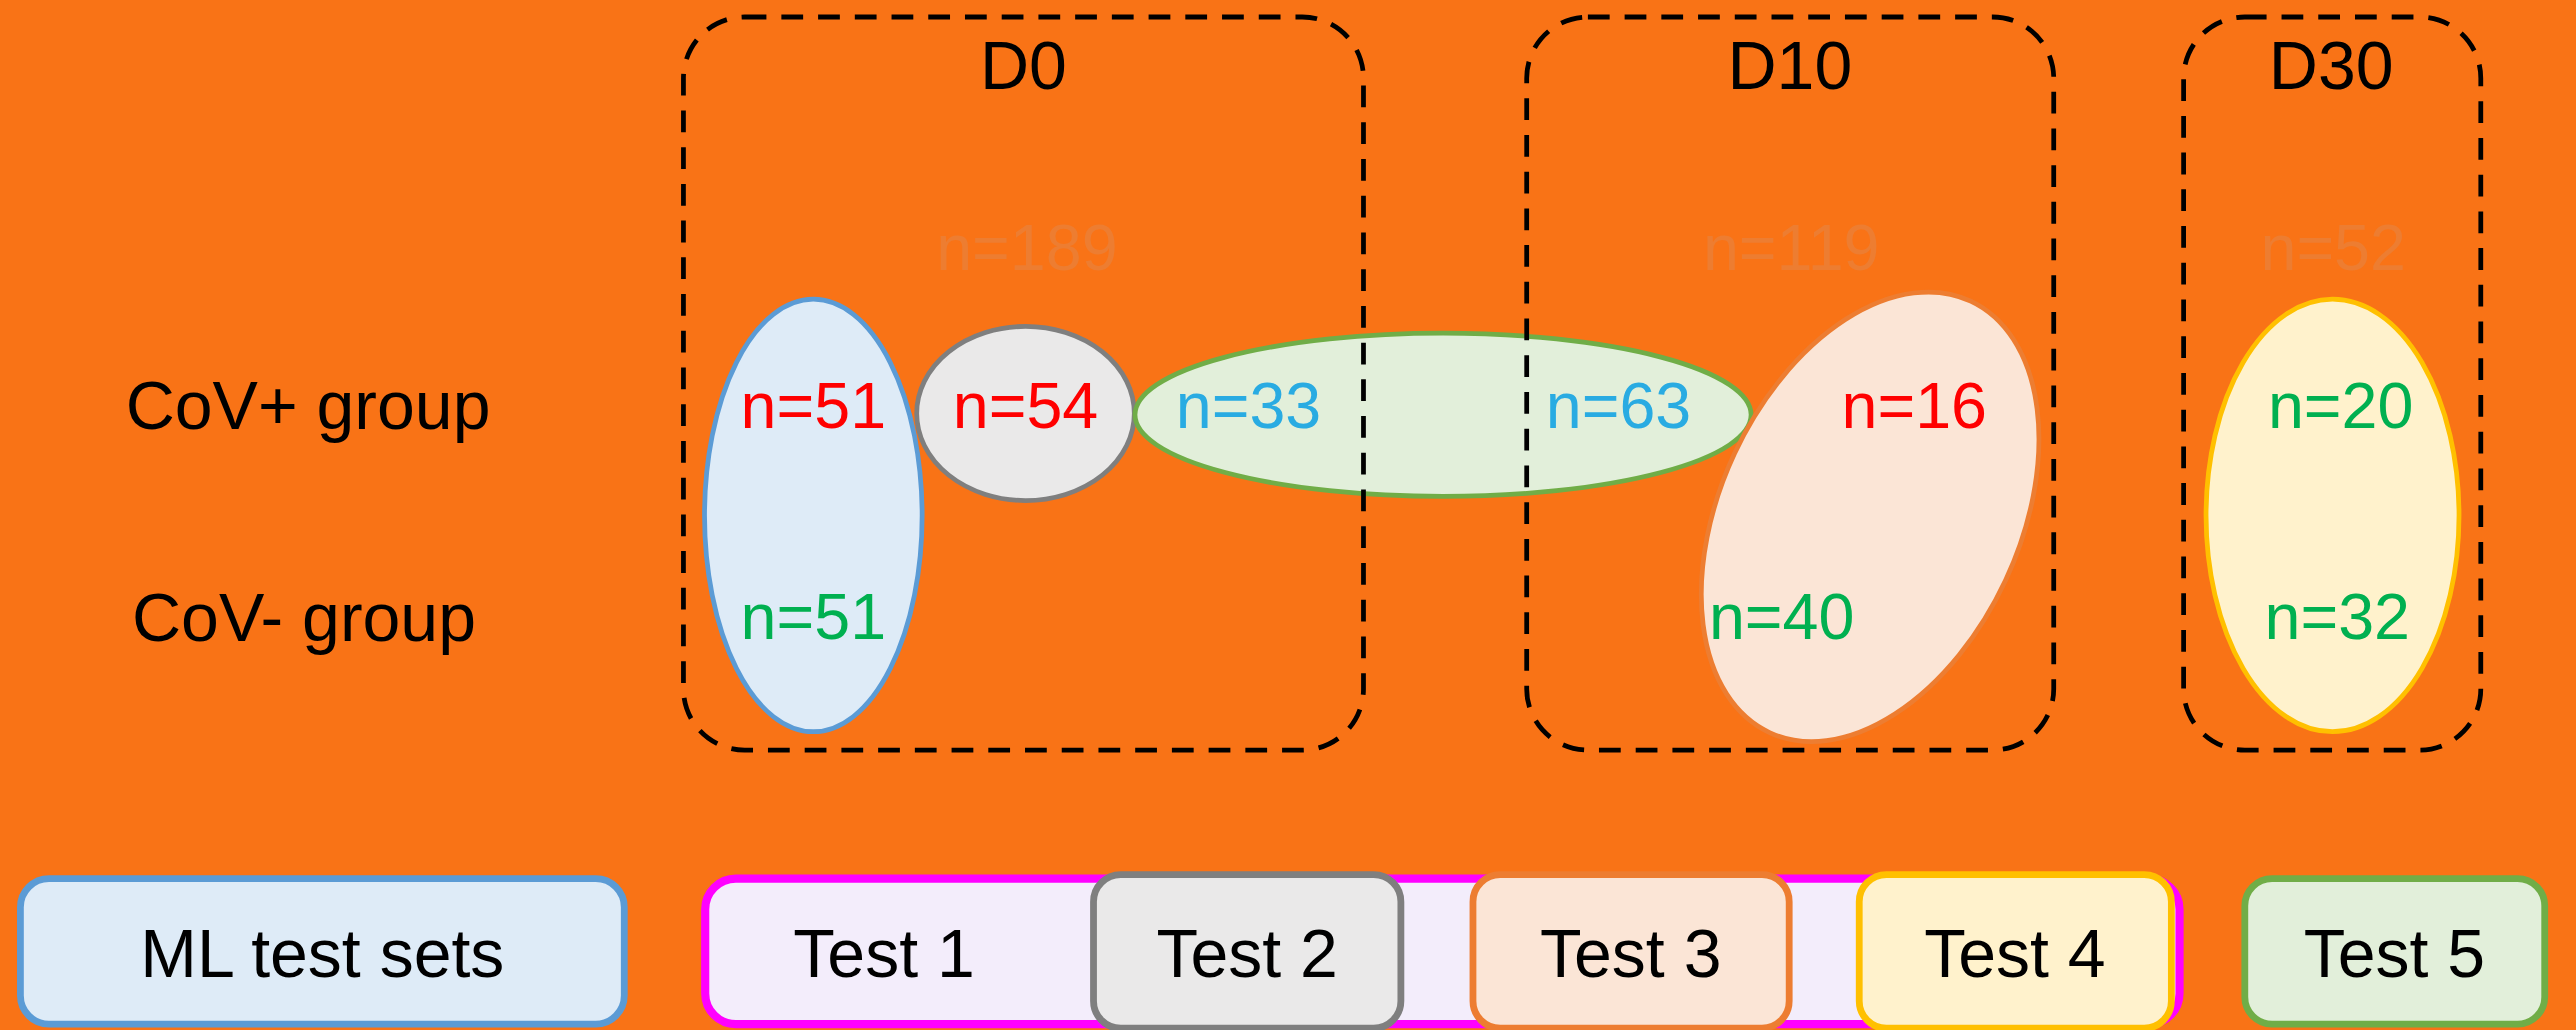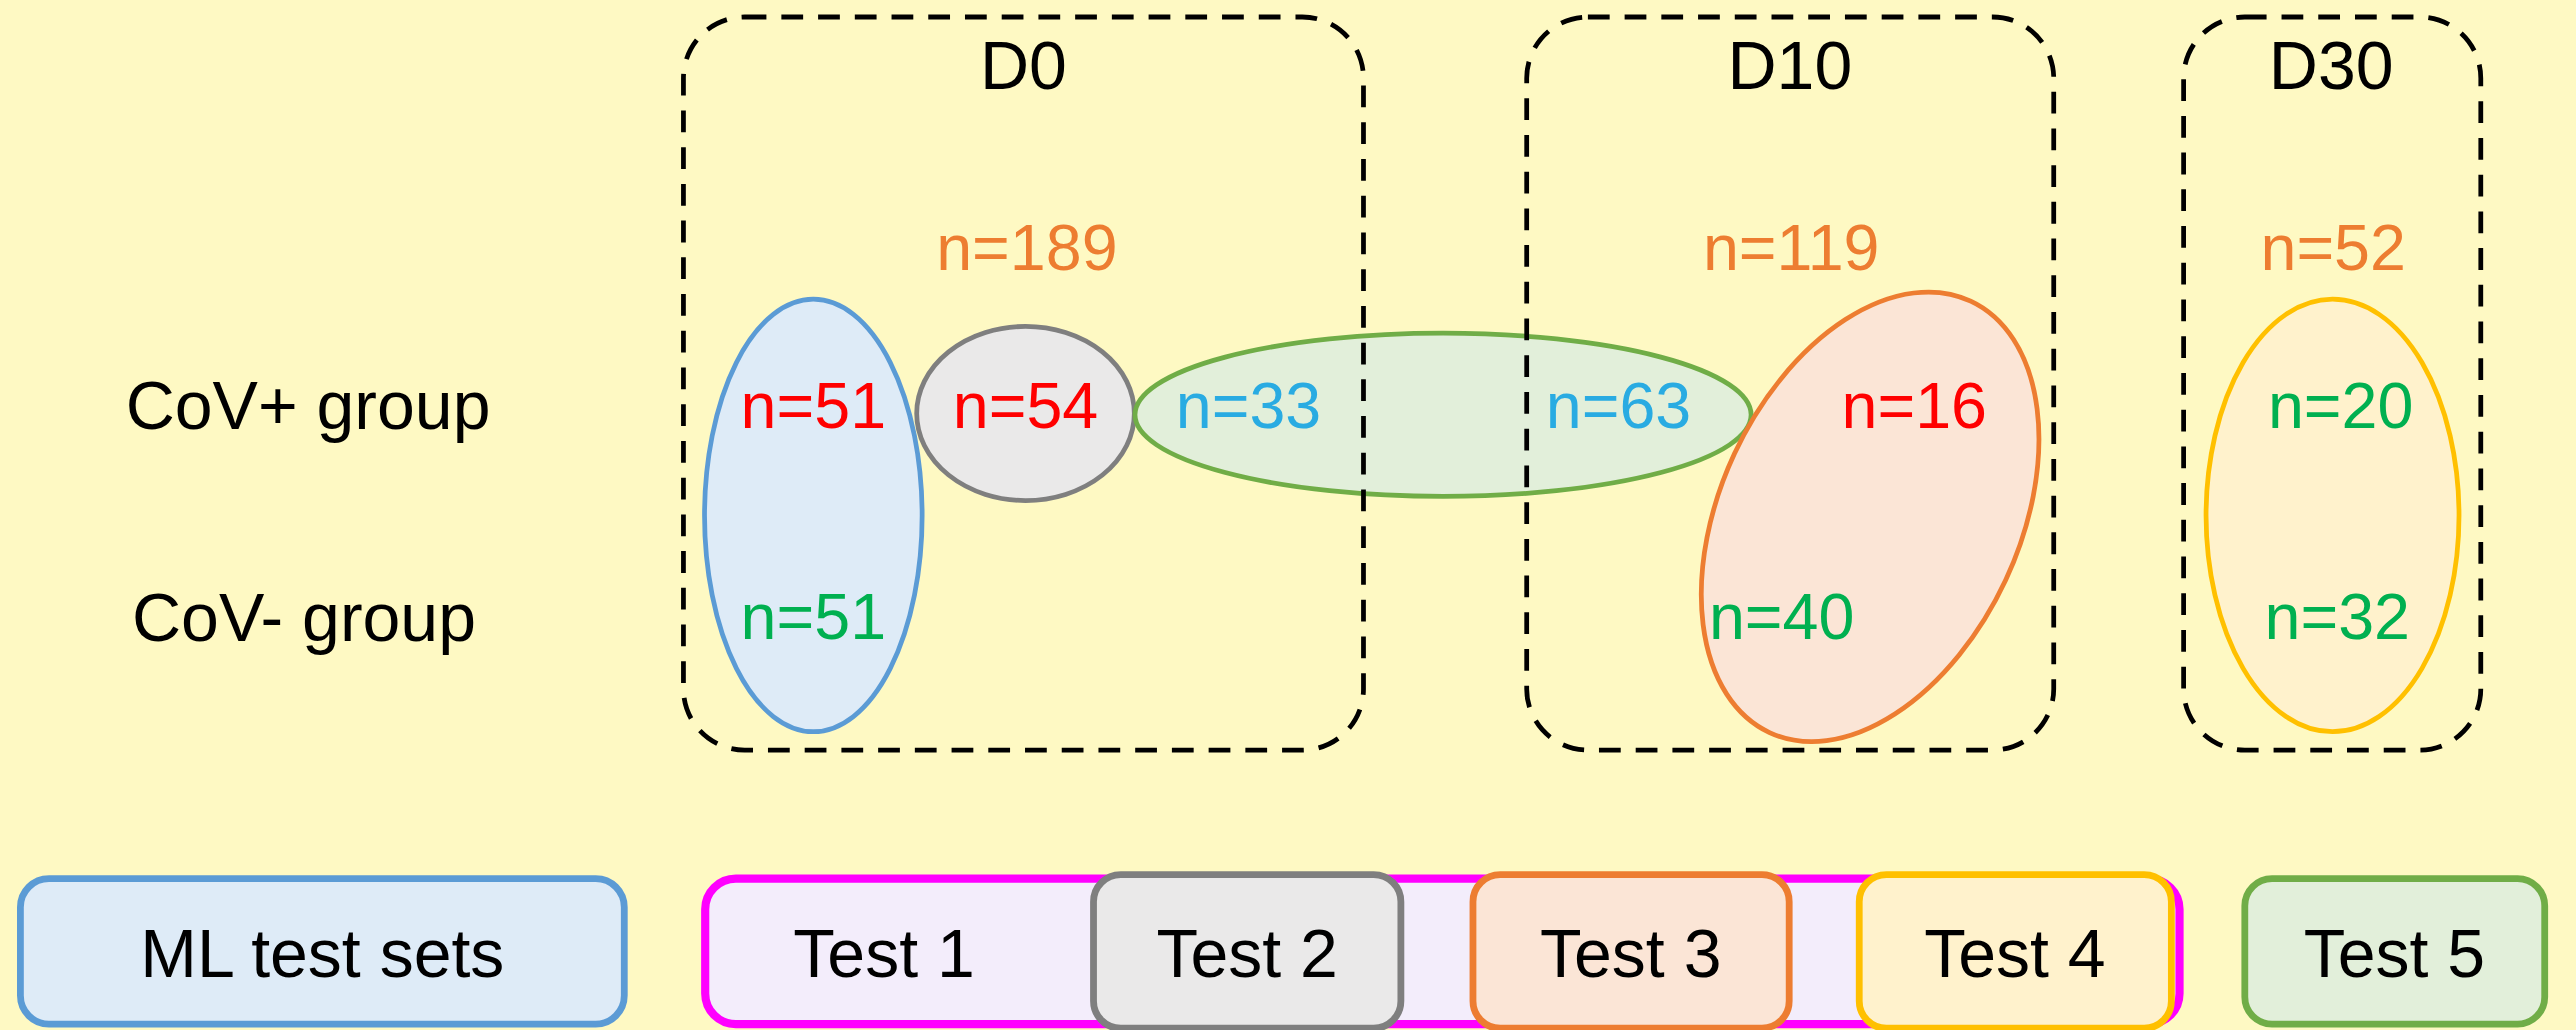--- a/index.html
+++ b/index.html
@@ -2,21 +2,21 @@
 <html style="font-size:11px"><head>
 <meta charset="utf-8">
 <style>
   html, body {
     margin: 0;
     padding: 0;
     background: #ffffff;
   }
   .figure-wrap {
     width: 100%;
-    background: #fef9c3;
+    background: #f97316;
   }
   svg {
     display: block;
     width: 100%;
     height: auto;
     font-family: "Liberation Sans", "DejaVu Sans", sans-serif;
   }
   
   .dashed-box { fill: none; stroke: #000000; stroke-width: 7; stroke-dasharray: 32 22; }
   .ell-blue   { fill: #DEEBF7; stroke: #5B9BD5; stroke-width: 7; }

